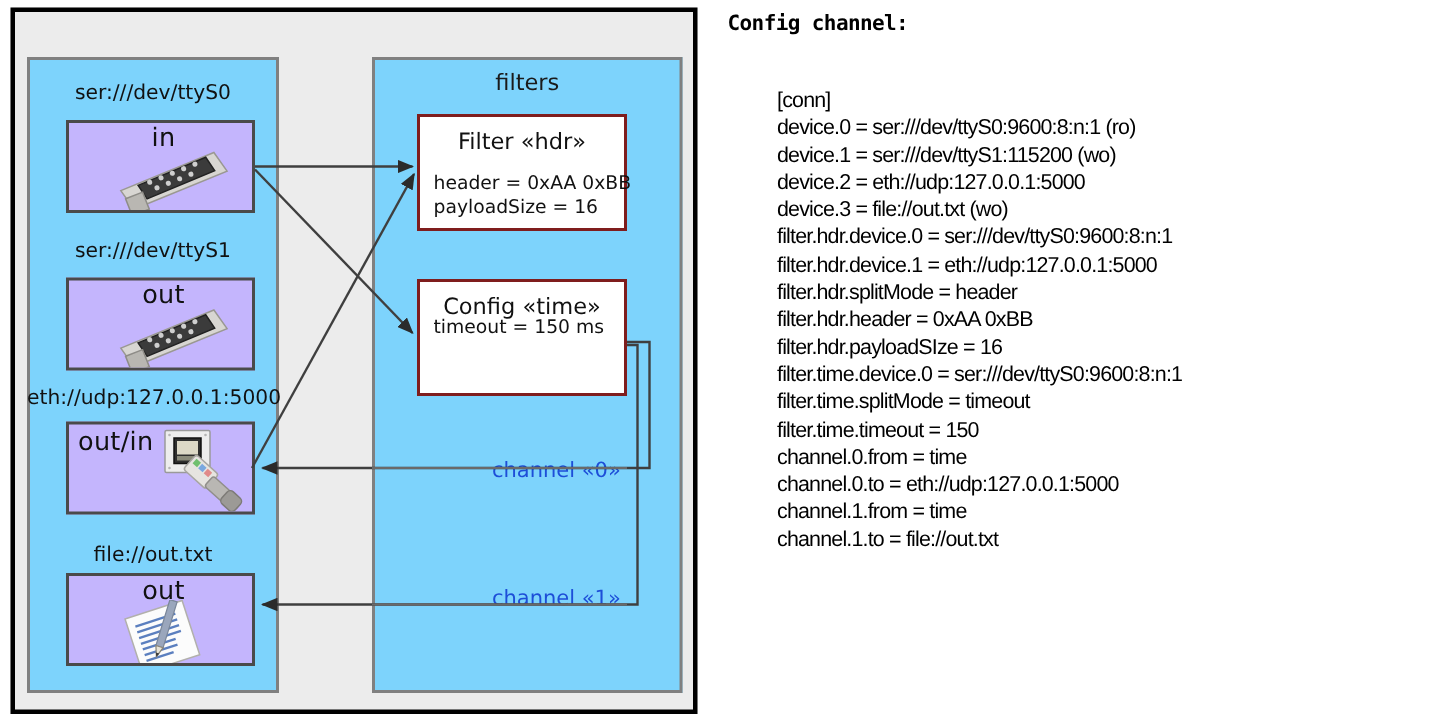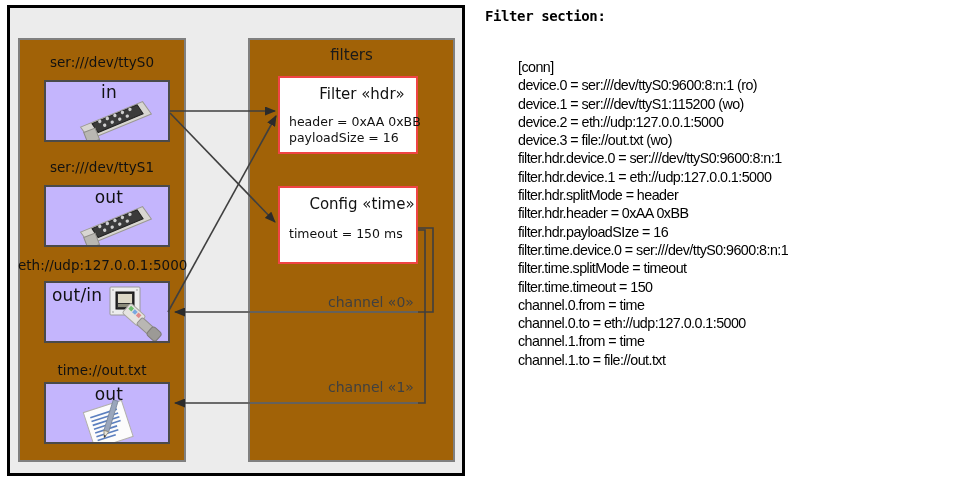--- a/index.html
+++ b/index.html
@@ -7,35 +7,35 @@
   #root{position:relative;width:964px;height:484px;background:#fff;}
 
   
   #diagram{position:absolute;left:0;top:0;width:474px;height:484px;}
 
   .outer-frame{position:absolute;left:7px;top:5px;width:458px;height:471px;
       background:#ececec;border:3px solid #000;box-sizing:border-box;}
   .outer-title{position:absolute;left:7px;top:10px;width:458px;text-align:center;
       font-size:15px;color:#1a1a1a;}
 
-  .group-box{position:absolute;background:#a16207;border:2px solid #808080;box-sizing:border-box;}
+  .group-box{position:absolute;background:#7dd3fc;border:2px solid #808080;box-sizing:border-box;}
   #devices-group{left:18px;top:38px;width:168px;height:424px;}
   #filters-group{left:248px;top:38px;width:207px;height:424px;}
   .group-title{position:absolute;width:100%;text-align:center;font-size:15px;color:#1a1a1a;top:6px;}
 
   .dev-label{position:absolute;text-align:center;font-size:13.5px;color:#111;white-space:nowrap;}
   .dev-box{position:absolute;background:#c4b5fd;border:2px solid #4a4a4a;box-sizing:border-box;
       overflow:hidden;}
   .dev-io{position:absolute;font-size:17px;color:#111;letter-spacing:.2px;}
 
-  .filter-box{position:absolute;background:#fff;border:2px solid #ef4444;box-sizing:border-box;padding-left:14px;}
+  .filter-box{position:absolute;background:#fff;border:2px solid #7f1d1d;box-sizing:border-box;}
   .filter-title{position:absolute;width:100%;text-align:center;top:7px;font-size:15px;color:#111;}
   .filter-prop{position:absolute;left:9px;font-size:12.5px;color:#111;white-space:nowrap;}
 
-  .chan-label{position:absolute;font-size:14px;color:#404040;white-space:nowrap;}
+  .chan-label{position:absolute;font-size:14px;color:#1d4ed8;white-space:nowrap;margin-top:12px;}
 
   #edges{position:absolute;left:0;top:0;width:474px;height:484px;}
 
   
   .icon{position:absolute;}
 
   
   #config{position:absolute;left:481px;top:0;width:483px;height:484px;}
   .cfg-head{position:absolute;left:4px;top:8px;font-family:"DejaVu Sans Mono",monospace;
       font-size:14px;font-weight:bold;color:#000;letter-spacing:-0.4px;}
@@ -115,21 +115,21 @@
           <rect x="20" y="20" width="20" height="13" rx="2" fill="#e6e4e0" stroke="#a8a6a2" stroke-width="1"></rect>
           <rect x="22" y="22" width="4" height="4" fill="#6fbf6f"></rect>
           <rect x="27" y="22" width="4" height="4" fill="#7aa8e0"></rect>
           <rect x="32" y="22" width="4" height="4" fill="#e08a8a"></rect>
           <rect x="38" y="23" width="16" height="9" rx="2" fill="#b9b7b3" stroke="#908e8a" stroke-width="1"></rect>
           <rect x="52" y="22" width="12" height="11" rx="3" fill="#9c9a96" stroke="#7d7b77" stroke-width="1"></rect>
         </g>
       </svg>
     </div>
 
-    <div class="dev-label" style="left:18px;top:362px;width:168px;">time://out.txt</div>
+    <div class="dev-label" style="left:18px;top:362px;width:168px;">file://out.txt</div>
     <div class="dev-box" style="left:44px;top:382px;width:126px;height:62px;">
       <div class="dev-io" style="left:0;top:0;width:126px;text-align:center;">out</div>
       <svg class="icon" style="left:30px;top:16px;" width="74" height="46" viewBox="0 0 74 46">
         <g transform="rotate(-18 37 23)">
           <rect x="12" y="4" width="40" height="38" fill="#fcfcfc" stroke="#b2b0ac" stroke-width="1"></rect>
           <g stroke="#5b7fbf" stroke-width="1.6">
             <line x1="17" y1="11" x2="45" y2="11"></line>
               <line x1="17" y1="15" x2="45" y2="15"></line>
             <line x1="17" y1="19" x2="45" y2="19"></line>
               <line x1="17" y1="23" x2="45" y2="23"></line>
@@ -151,21 +151,21 @@
     </div>
 
     <div class="filter-box" style="left:278px;top:76px;width:140px;height:78px;">
       <div class="filter-title">Filter «hdr»</div>
       <div class="filter-prop" style="top:36px;">header = 0xAA 0xBB</div>
       <div class="filter-prop" style="top:52px;">payloadSize = 16</div>
     </div>
 
     <div class="filter-box" style="left:278px;top:186px;width:140px;height:78px;">
       <div class="filter-title">Config «time»</div>
-      <div class="filter-prop" style="top:38px;">timeout = 150 ms</div>
+      <div class="filter-prop" style="top:22px;">timeout = 150 ms</div>
     </div>
 
     <div class="chan-label" style="left:328px;top:294px;">channel «0»</div>
     <div class="chan-label" style="left:328px;top:379px;">channel «1»</div>
 
     <svg id="edges" viewBox="0 0 474 484">
       <defs>
         <marker id="ah" markerWidth="11" markerHeight="9" refX="10" refY="4.5" orient="auto" markerUnits="userSpaceOnUse">
           <path d="M0,0 L11,4.5 L0,9 z" fill="#2b2b2b"></path>
         </marker>
@@ -186,21 +186,21 @@
       </g>
 
       <g stroke="#6a6a6a" stroke-width="1.4" fill="none">
         <path d="M248,312 L418,312"></path>
         <path d="M248,403 L418,403"></path>
       </g>
     </svg>
   </div>
 
   <div id="config">
-    <div class="cfg-head">Filter section:</div>
+    <div class="cfg-head">Config channel:</div>
     <div class="cfg-body">[conn]
 device.0 = ser:///dev/ttyS0:9600:8:n:1 (ro)
 device.1 = ser:///dev/ttyS1:115200 (wo)
 device.2 = eth://udp:127.0.0.1:5000
 device.3 = file://out.txt (wo)
 filter.hdr.device.0 = ser:///dev/ttyS0:9600:8:n:1
 filter.hdr.device.1 = eth://udp:127.0.0.1:5000
 filter.hdr.splitMode = header
 filter.hdr.header = 0xAA 0xBB
 filter.hdr.payloadSIze = 16

